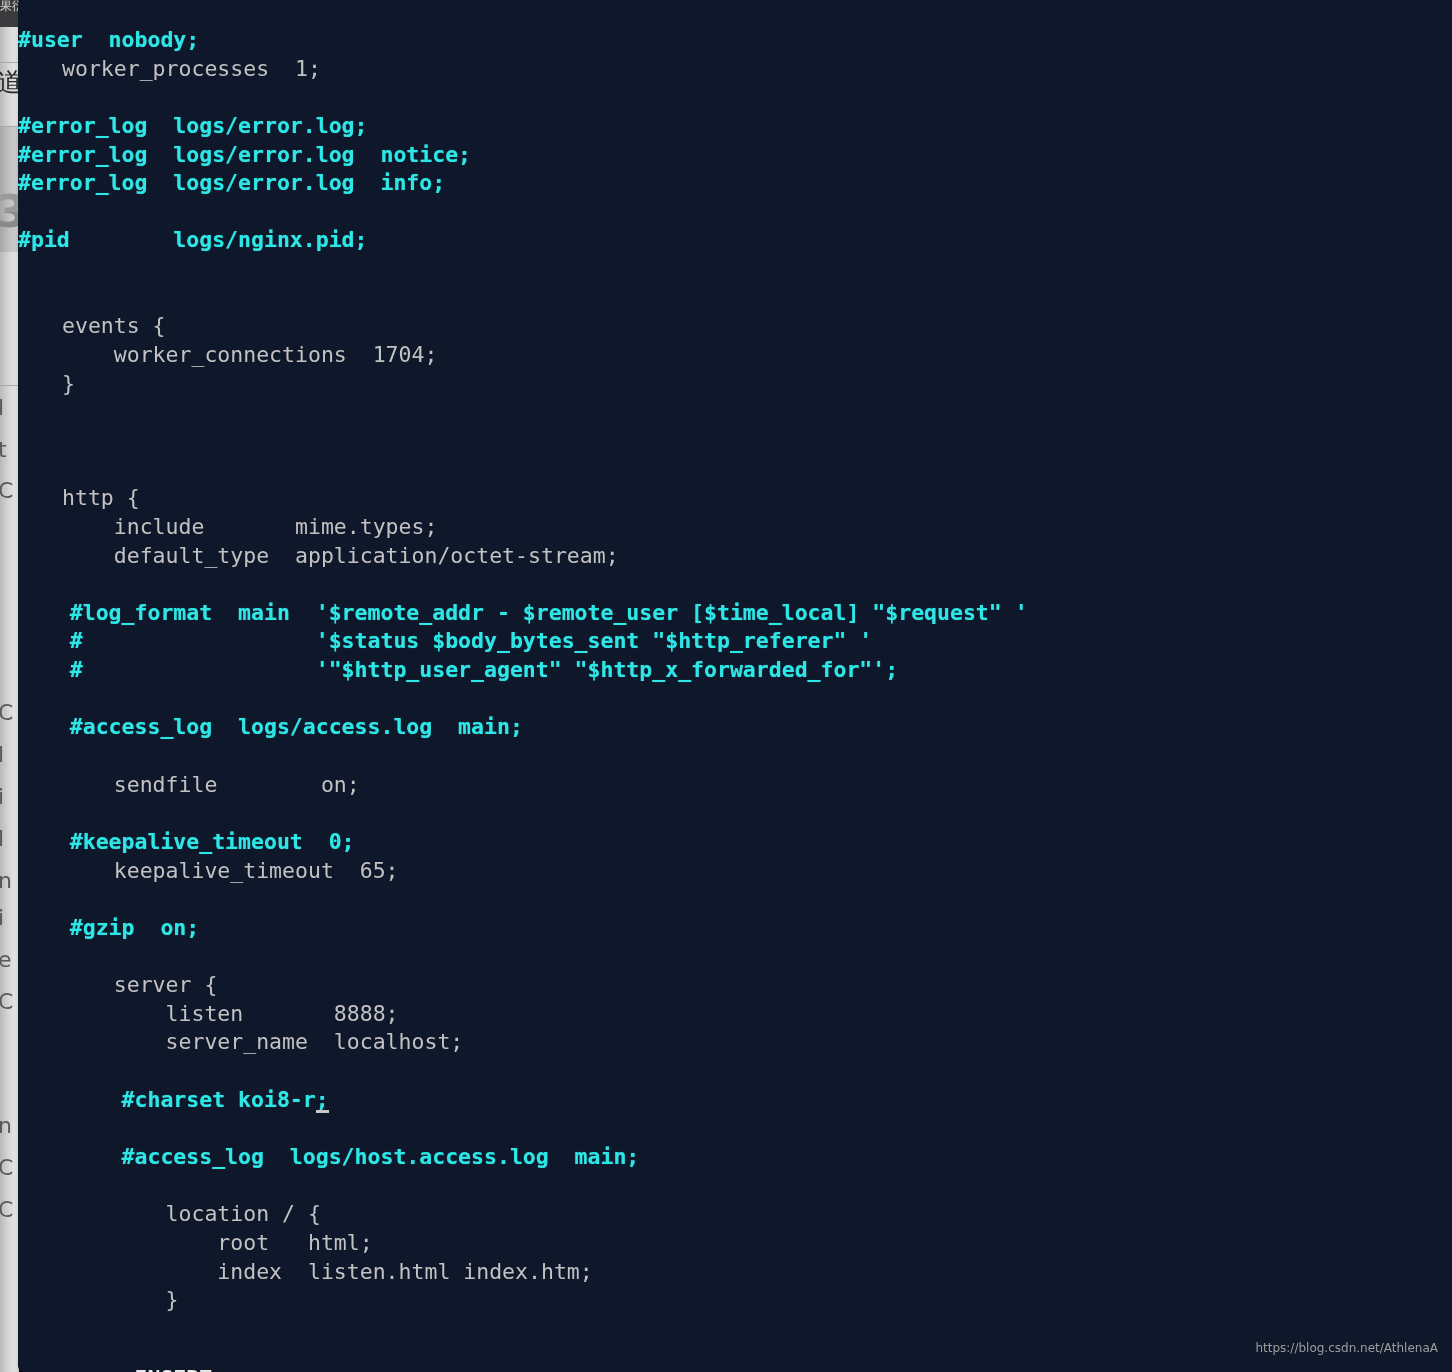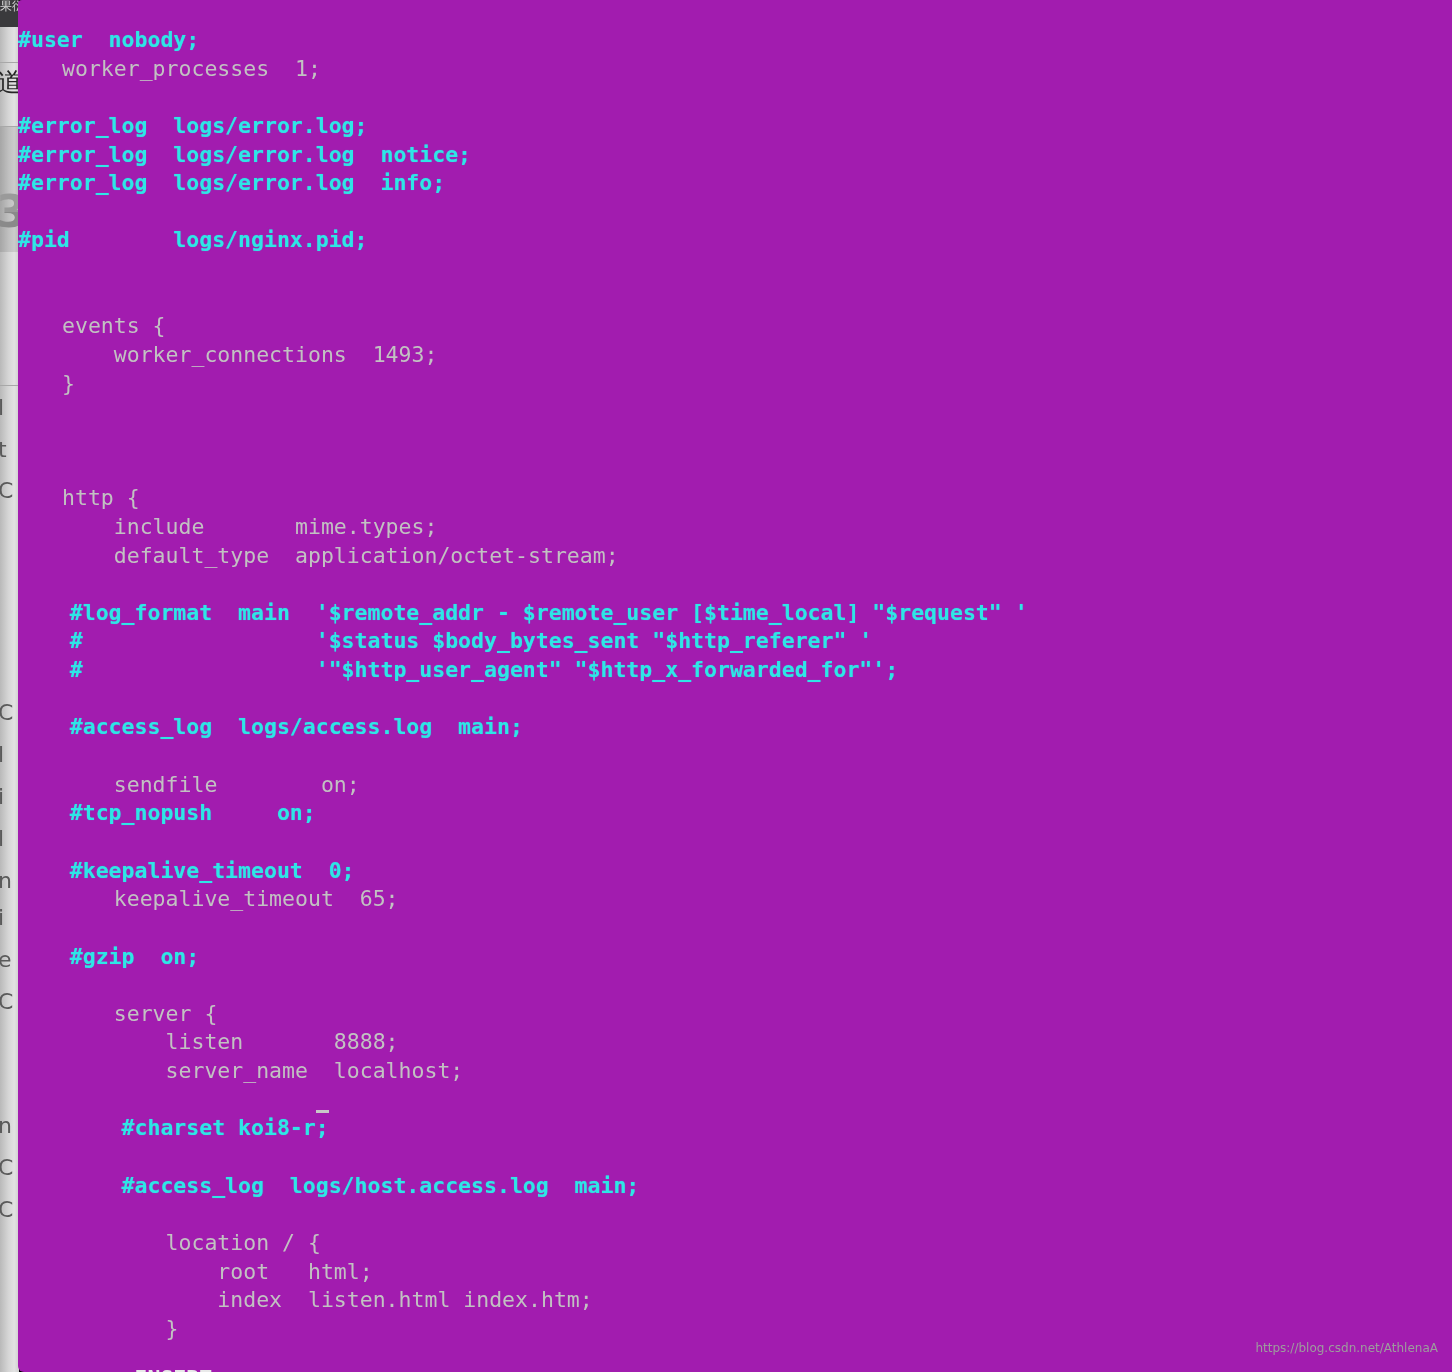--- a/index.html
+++ b/index.html
@@ -87,21 +87,21 @@
     background: rgba(0,0,0,0.10);
   }
 
   
   .terminal {
     position: absolute;
     left: 18px;
     top: 0;
     width: 1434px;
     height: 1372px;
-    background: #a21caf;
+    background: #0f172a;
     border-top-left-radius: 4px;
     border-bottom-left-radius: 6px;
     z-index: 2;
     overflow: hidden;
   }
 
   .code {
     position: absolute;
     left: 0;
     top: 0;
@@ -202,37 +202,36 @@
         <div class="line code-plain">worker_processes  1;</div>
         <div class="line code-plain"></div>
         <div class="line comment">#error_log  logs/error.log;</div>
         <div class="line comment">#error_log  logs/error.log  notice;</div>
         <div class="line comment">#error_log  logs/error.log  info;</div>
         <div class="line code-plain"></div>
         <div class="line comment">#pid        logs/nginx.pid;</div>
         <div class="line code-plain"></div>
         <div class="line code-plain"></div>
         <div class="line code-plain">events {</div>
-        <div class="line code-plain">    worker_connections  1493;</div>
+        <div class="line code-plain">    worker_connections  1704;</div>
         <div class="line code-plain">}</div>
         <div class="line code-plain"></div>
         <div class="line code-plain"></div>
         <div class="line code-plain"></div>
         <div class="line code-plain">http {</div>
         <div class="line code-plain">    include       mime.types;</div>
         <div class="line code-plain">    default_type  application/octet-stream;</div>
         <div class="line code-plain"></div>
         <div class="line comment">    #log_format  main  '$remote_addr - $remote_user [$time_local] "$request" '</div>
         <div class="line comment">    #                  '$status $body_bytes_sent "$http_referer" '</div>
         <div class="line comment">    #                  '"$http_user_agent" "$http_x_forwarded_for"';</div>
         <div class="line code-plain"></div>
         <div class="line comment">    #access_log  logs/access.log  main;</div>
         <div class="line code-plain"></div>
         <div class="line code-plain">    sendfile        on;</div>
-        <div class="line comment">    #tcp_nopush     on;</div>
         <div class="line code-plain"></div>
         <div class="line comment">    #keepalive_timeout  0;</div>
         <div class="line code-plain">    keepalive_timeout  65;</div>
         <div class="line code-plain"></div>
         <div class="line comment">    #gzip  on;</div>
         <div class="line code-plain"></div>
         <div class="line code-plain">    server {</div>
         <div class="line code-plain">        listen       8888;</div>
         <div class="line code-plain">        server_name  localhost;</div>
         <div class="line code-plain"></div>

